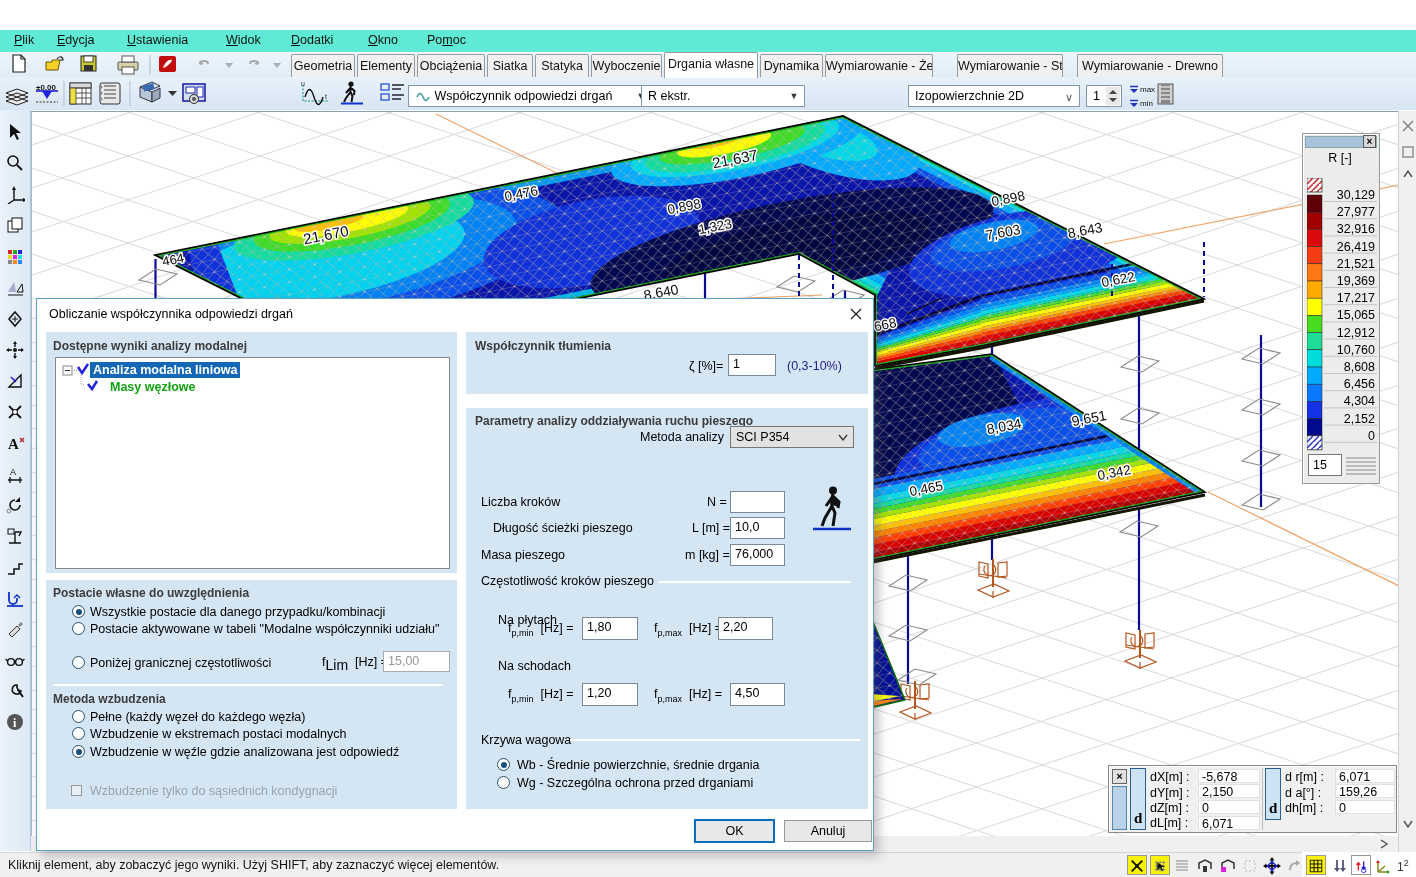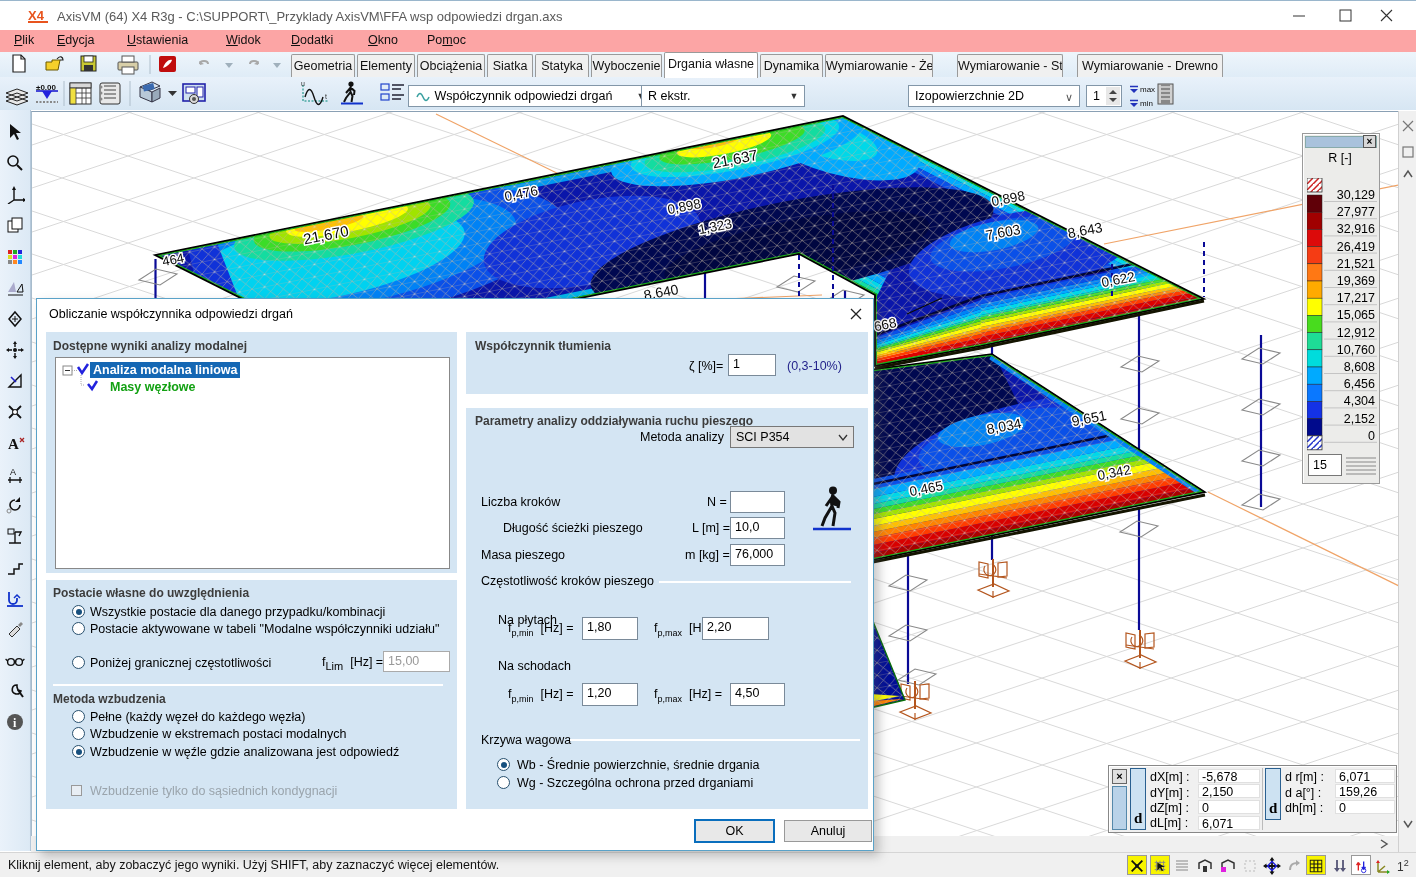--- a/index.html
+++ b/index.html
@@ -1,57 +1,45 @@
 <!DOCTYPE html>
 <html><head><meta charset="utf-8"><title>AxisVM</title>
 <style>
 *{margin:0;padding:0;box-sizing:border-box}
 html,body{width:1416px;height:877px;overflow:hidden;font-family:"Liberation Sans",sans-serif;font-size:12px;background:#fff}
 #app{position:relative;width:1416px;height:877px}
 .abs{position:absolute}
 #titlebar{left:0;top:0;width:1416px;height:30px;background:#ffffff;border-top:1px solid #9ab6cc}
 #titletext{left:57px;top:8px;color:#5a5a5a;font-size:13px}
-#menubar{left:0;top:30px;width:1416px;height:22px;background:#fca5a5}
+#menubar{left:0;top:30px;width:1416px;height:22px;background:#5eead4}
 .mi{position:absolute;top:3px;color:#111;font-size:12.5px}
 .mi u{text-decoration:underline}
 #tb1{left:0;top:52px;width:1416px;height:25px;background:linear-gradient(#eef5fb,#dfecf7)}
 #tb2{left:0;top:77px;width:1416px;height:33px;background:linear-gradient(#e8f1fa,#d7e6f3)}
 #lefttools{left:0;top:110px;width:31px;height:741px;background:linear-gradient(90deg,#eaf2fa,#dcE9f5);border-right:1px solid #b4c8da}
 #canvas{left:31px;top:111px;width:1367px;height:741px;background:#fff;border-top:1px solid #8aa0b4;border-left:1px solid #a8bccc;overflow:hidden}
 #rightstrip{left:1398px;top:111px;width:18px;height:741px;background:#f0f0f0;border-left:1px solid #d0d0d0}
 #hscroll{left:31px;top:836px;width:1367px;height:16px;background:#f0f0f0}
-#statusbar{left:0;top:852px;width:1416px;height:25px;background:#f0f0f0;border-top:1px solid #d5d5d5}
+#statusbar{left:0;top:852px;width:1302px;height:25px;background:#f0f0f0;border-top:1px solid #d5d5d5}
 .tab{position:absolute;top:2px;height:23px;background:#f0f0f0;border:1px solid #9a9a9a;border-bottom:none;border-radius:2px 2px 0 0;text-align:center;font-size:12.5px;color:#111;padding-top:4px;white-space:nowrap;overflow:hidden}
 .tabact{background:#ffffff;top:0;height:26px;font-size:12.5px;z-index:2}
 .combo{position:absolute;top:8px;height:22px;background:#fff;border:1px solid #8296a8;font-size:12.5px;color:#000;padding:3px 0 0 6px}
 .combo .ar{position:absolute;right:2px;top:2px;width:16px;height:16px;text-align:center;font-size:9px;color:#333;padding-top:3px}
 .gpanel{position:absolute;background:#d4e5f3}
 .ghead{position:absolute;font-weight:bold;font-size:12px;color:#3c3c3c}
 .dlabel{position:absolute;font-size:12.5px;color:#000}
 .dinput{position:absolute;background:#fff;border:1px solid #7a8a99;font-size:12.5px;color:#000;padding:2px 0 0 4px}
 .radio{position:absolute;width:13px;height:13px;border:1px solid #28506e;border-radius:50%;background:#fff}
 .radio.sel::after{content:"";position:absolute;left:2.5px;top:2.5px;width:6px;height:6px;border-radius:50%;background:#17507e}
 .leg-val{position:absolute;font-size:12.5px;color:#000;text-align:right;width:52px}
 .coordlbl{position:absolute;font-size:12.5px;color:#000}
 .coordval{position:absolute;background:#fff;font-size:12.5px;color:#000;padding-left:3px;border:1px solid #e0e0e0}
 .sbicon{position:absolute;top:2px;width:20px;height:20px;font-size:13px;text-align:center;padding-top:2px}
 </style></head><body>
 <div id="app">
-<div id="titlebar" class="abs">
-      <svg class="abs" style="left:28px;top:7px" width="22" height="16" viewBox="0 0 22 16">
-<text x="0" y="12" font-size="13" font-weight="bold" fill="#e8541e" font-family="Liberation Sans">X4</text>
-<rect x="0" y="13" width="20" height="2" fill="#e8541e"></rect>
-      </svg>
-<div id="titletext" class="abs">AxisVM (64) X4 R3g - C:\SUPPORT\_Przyklady AxisVM\FFA wsp odpowiedzi drgan.axs</div>
-      <svg class="abs" style="left:1280px;top:0" width="136" height="30" viewBox="0 0 136 30">
-<line x1="13" y1="15" x2="25" y2="15" stroke="#333" stroke-width="1"></line>
-<rect x="60" y="9" width="11" height="11" fill="none" stroke="#333" stroke-width="1"></rect>
-<path d="M101,9 L112,20 M112,9 L101,20" stroke="#333" stroke-width="1.1"></path>
-      </svg>
-    </div>
 <div id="menubar" class="abs">
       <div class="mi" style="left:14px"><u>P</u>lik</div>
       <div class="mi" style="left:57px"><u>E</u>dycja</div>
       <div class="mi" style="left:127px"><u>U</u>stawienia</div>
       <div class="mi" style="left:226px"><u>W</u>idok</div>
       <div class="mi" style="left:291px"><u>D</u>odatki</div>
       <div class="mi" style="left:368px"><u>O</u>kno</div>
       <div class="mi" style="left:427px">Po<u>m</u>oc</div>
     </div>
 <div id="tb1" class="abs">
@@ -664,21 +652,21 @@
       <div class="abs" style="left:53px;top:63px;background:#1467b4;color:#fff;font-weight:bold;font-size:12.5px;padding:1px 3px">Analiza modalna liniowa</div>
       <div class="abs" style="left:73px;top:81px;color:#13a113;font-weight:bold;font-size:12.5px">Masy węzłowe</div>
       <div class="gpanel" style="left:9px;top:281px;width:411px;height:229px"></div>
       <div class="ghead" style="left:16px;top:287px">Postacie własne do uwzględnienia</div>
       <div class="radio sel" style="left:35px;top:306px"></div>
       <div class="dlabel" style="left:53px;top:306px">Wszystkie postacie dla danego przypadku/kombinacji</div>
       <div class="radio" style="left:35px;top:323px"></div>
       <div class="dlabel" style="left:53px;top:323px">Postacie aktywowane w tabeli "Modalne współczynniki udziału"</div>
       <div class="radio" style="left:35px;top:357px"></div>
       <div class="dlabel" style="left:53px;top:357px">Poniżej granicznej częstotliwości</div>
-      <div class="dlabel" style="left:285px;top:356px">f<sub style="font-size:11px">Lim</sub>&nbsp; [Hz] =</div>
+      <div class="dlabel" style="left:285px;top:356px">f<sub style="font-size:14px">Lim</sub>&nbsp; [Hz] =</div>
       <div class="dinput" style="left:346px;top:352px;width:67px;height:21px;color:#999;border-color:#aaa">15,00</div>
       <div class="abs" style="left:16px;top:385px;width:390px;height:2px;background:#fff"></div>
       <div class="ghead" style="left:16px;top:393px">Metoda wzbudzenia</div>
       <div class="radio" style="left:35px;top:411px"></div>
       <div class="dlabel" style="left:53px;top:411px">Pełne (każdy węzeł do każdego węzła)</div>
       <div class="radio" style="left:35px;top:428px"></div>
       <div class="dlabel" style="left:53px;top:428px">Wzbudzenie w ekstremach postaci modalnych</div>
       <div class="radio sel" style="left:35px;top:446px"></div>
       <div class="dlabel" style="left:53px;top:446px">Wzbudzenie w węźle gdzie analizowana jest odpowiedź</div>
       <div class="abs" style="left:34px;top:486px;width:11px;height:11px;background:#e8eef4;border:1px solid #999"></div>
@@ -690,39 +678,39 @@
       <div class="dlabel" style="left:750px;top:60px;color:#24248c">(0,3-10%)</div>
       <div class="gpanel" style="left:429px;top:109px;width:402px;height:401px"></div>
       <div class="ghead" style="left:438px;top:115px">Parametry analizy oddziaływania ruchu pieszego</div>
       <div class="dlabel" style="left:603px;top:131px">Metoda analizy</div>
       <div class="abs" style="left:693px;top:127px;width:124px;height:22px;background:#e2e2e2;border:1px solid #777;font-size:12.5px;padding:3px 0 0 5px">SCI P354<svg class="abs" style="right:5px;top:7px" width="10" height="8">
           <path d="M1,1 L5,6 L9,1" stroke="#333" fill="none" stroke-width="1.3"></path>
         </svg></div>
       <div class="dlabel" style="left:444px;top:196px">Liczba kroków</div>
       <div class="dlabel" style="left:670px;top:196px">N =</div>
       <div class="dinput" style="left:693px;top:192px;width:55px;height:22px"></div>
-      <div class="dlabel" style="left:466px;top:222px">Długość ścieżki pieszego</div>
+      <div class="dlabel" style="left:456px;top:222px">Długość ścieżki pieszego</div>
       <div class="dlabel" style="left:655px;top:222px">L [m] =</div>
       <div class="dinput" style="left:693px;top:218px;width:55px;height:22px">10,0</div>
       <div class="dlabel" style="left:444px;top:249px">Masa pieszego</div>
       <div class="dlabel" style="left:648px;top:249px">m [kg] =</div>
       <div class="dinput" style="left:693px;top:245px;width:55px;height:22px">76,000</div>
       <div class="dlabel" style="left:444px;top:275px">Częstotliwość kroków pieszego</div>
       <div class="abs" style="left:622px;top:282px;width:192px;height:1.5px;background:#fff"></div>
       <svg class="abs" style="left:774px;top:187px" width="40" height="50" viewBox="0 0 40 50">
 <circle cx="22" cy="4.5" r="4" fill="#111"></circle>
 <path d="M22,8 C20,14 20,16 21,20 L14,32 L11,40 M21,20 L24,27 L22,40 M22,10 L15,20 M22,10 L28,16 L27,22" stroke="#111" stroke-width="3" fill="none"></path>
 <path d="M21,12 l7,2 0,7 -7,-2 z" fill="#111"></path>
 <line x1="2" y1="43" x2="40" y2="43" stroke="#1133cc" stroke-width="2.5"></line>
       </svg>
       <div class="dlabel" style="left:461px;top:314px">Na płytach</div>
       <div class="dlabel" style="left:471px;top:322px">f<sub style="font-size:9px">p,min</sub>&nbsp; [Hz] =</div>
       <div class="dinput" style="left:545px;top:318px;width:56px;height:23px">1,80</div>
       <div class="dlabel" style="left:617px;top:322px">f<sub style="font-size:9px">p,max</sub>&nbsp; [Hz] =</div>
-      <div class="dinput" style="left:665px;top:318px;width:67px;height:23px">2,20</div>
+      <div class="dinput" style="left:681px;top:318px;width:55px;height:23px">2,20</div>
       <div class="dlabel" style="left:461px;top:360px">Na schodach</div>
       <div class="dlabel" style="left:471px;top:388px">f<sub style="font-size:9px">p,min</sub>&nbsp; [Hz] =</div>
       <div class="dinput" style="left:545px;top:384px;width:56px;height:23px">1,20</div>
       <div class="dlabel" style="left:617px;top:388px">f<sub style="font-size:9px">p,max</sub>&nbsp; [Hz] =</div>
       <div class="dinput" style="left:693px;top:384px;width:55px;height:23px">4,50</div>
       <div class="dlabel" style="left:444px;top:434px">Krzywa wagowa</div>
       <div class="abs" style="left:533px;top:440px;width:290px;height:1.5px;background:#fff"></div>
       <div class="radio sel" style="left:460px;top:459px"></div>
       <div class="dlabel" style="left:480px;top:459px">Wb - Średnie powierzchnie, średnie drgania</div>
       <div class="radio" style="left:460px;top:477px"></div>

